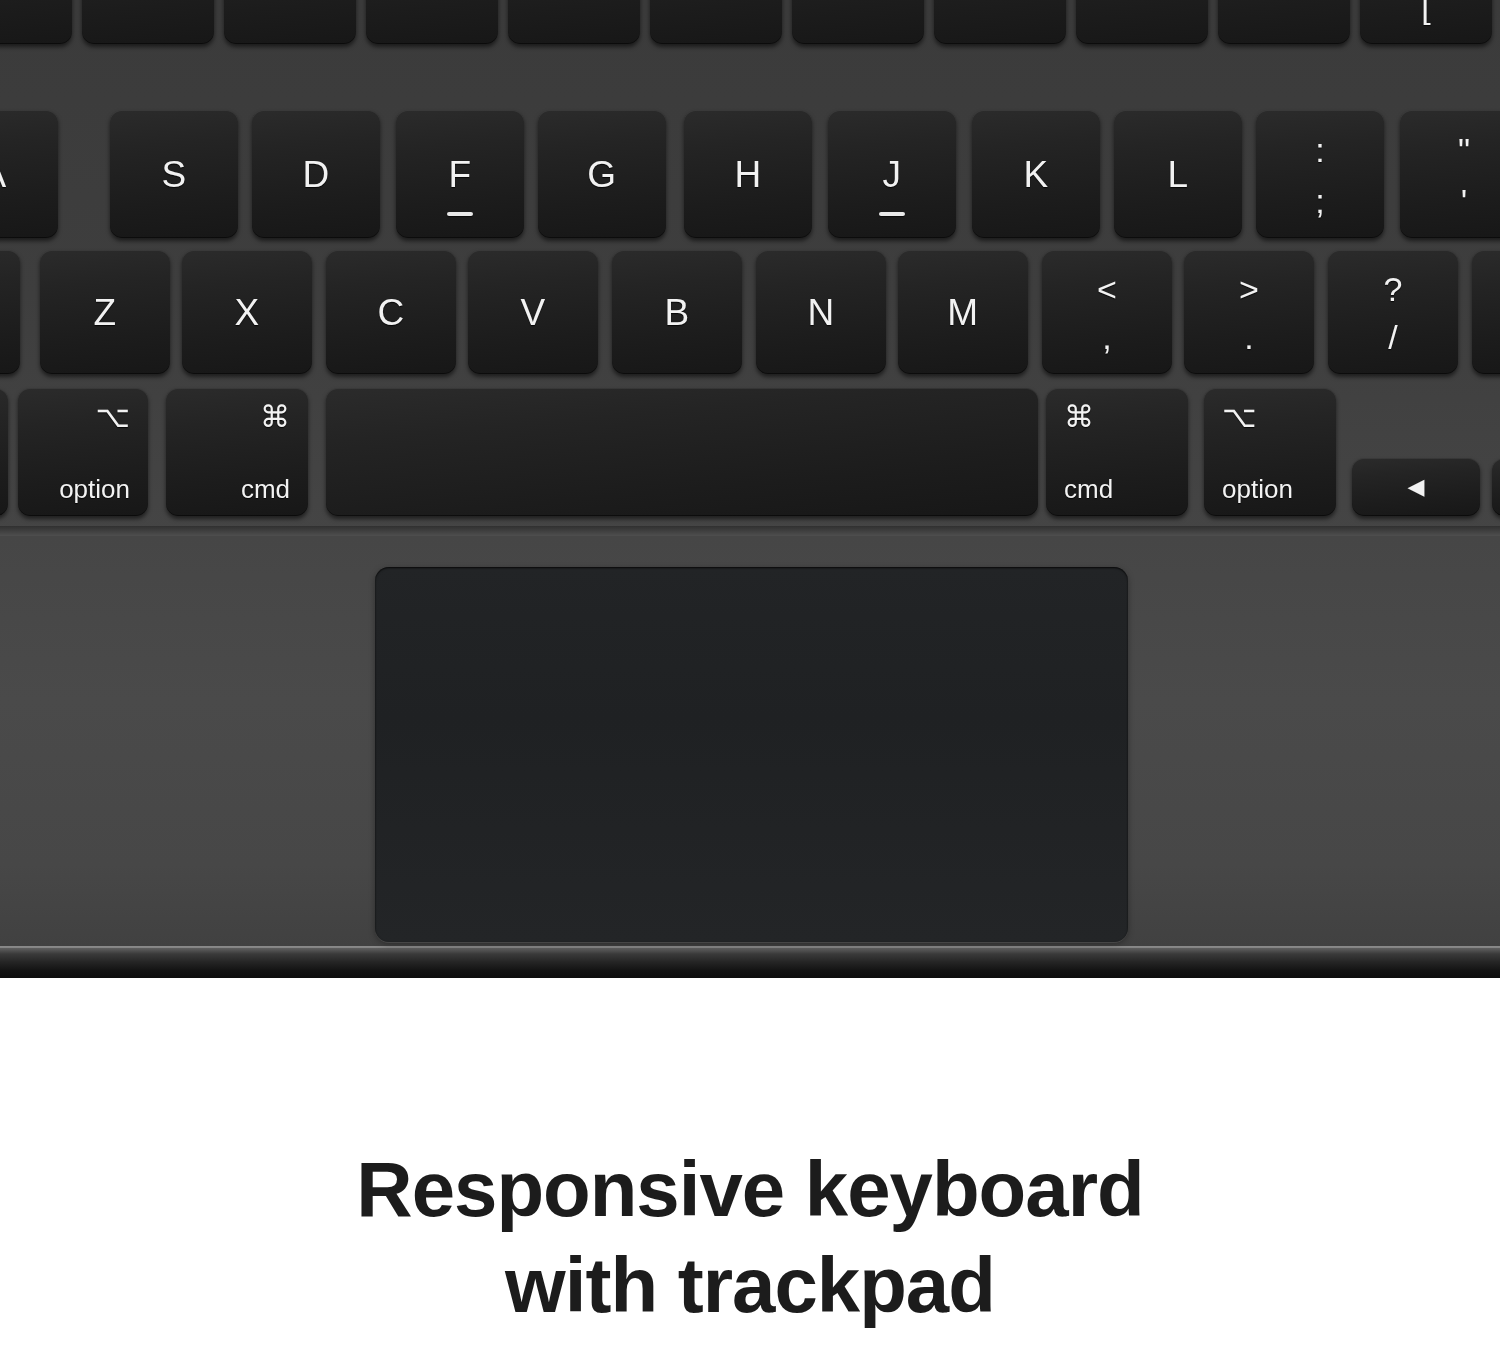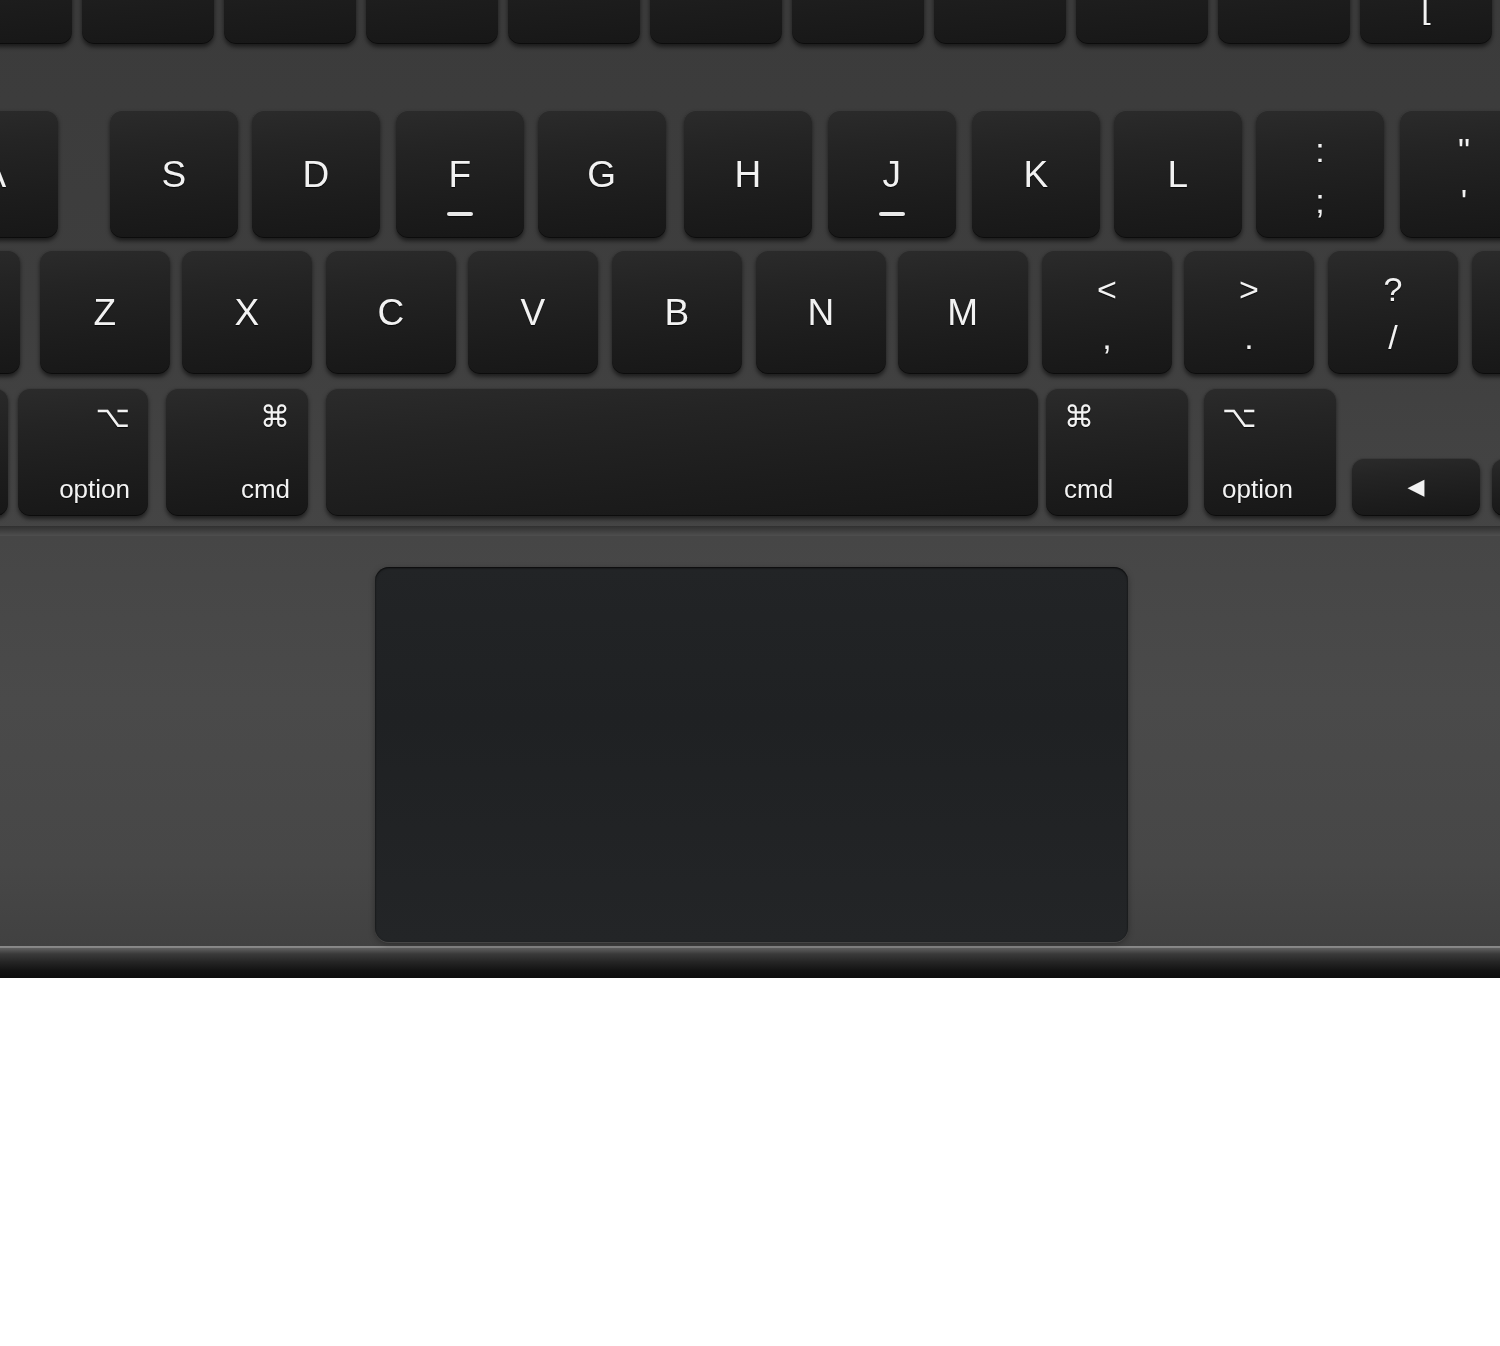--- a/index.html
+++ b/index.html
@@ -328,15 +328,17 @@
           <span class="arrow-glyph">◀</span>
         </div>
         <div class="key blank clip-right" style="left: 1492px; top: 458px; width: 40px; height: 58px;"></div>
       </div>
 
     <div id="trackpad"></div>
 
   </div>
 
   <div id="caption">
+    <span class="caption-line">Responsive keyboard</span>
+    <span class="caption-line">with trackpad</span>
   </div>
 
 </div>
 
 </body></html>

